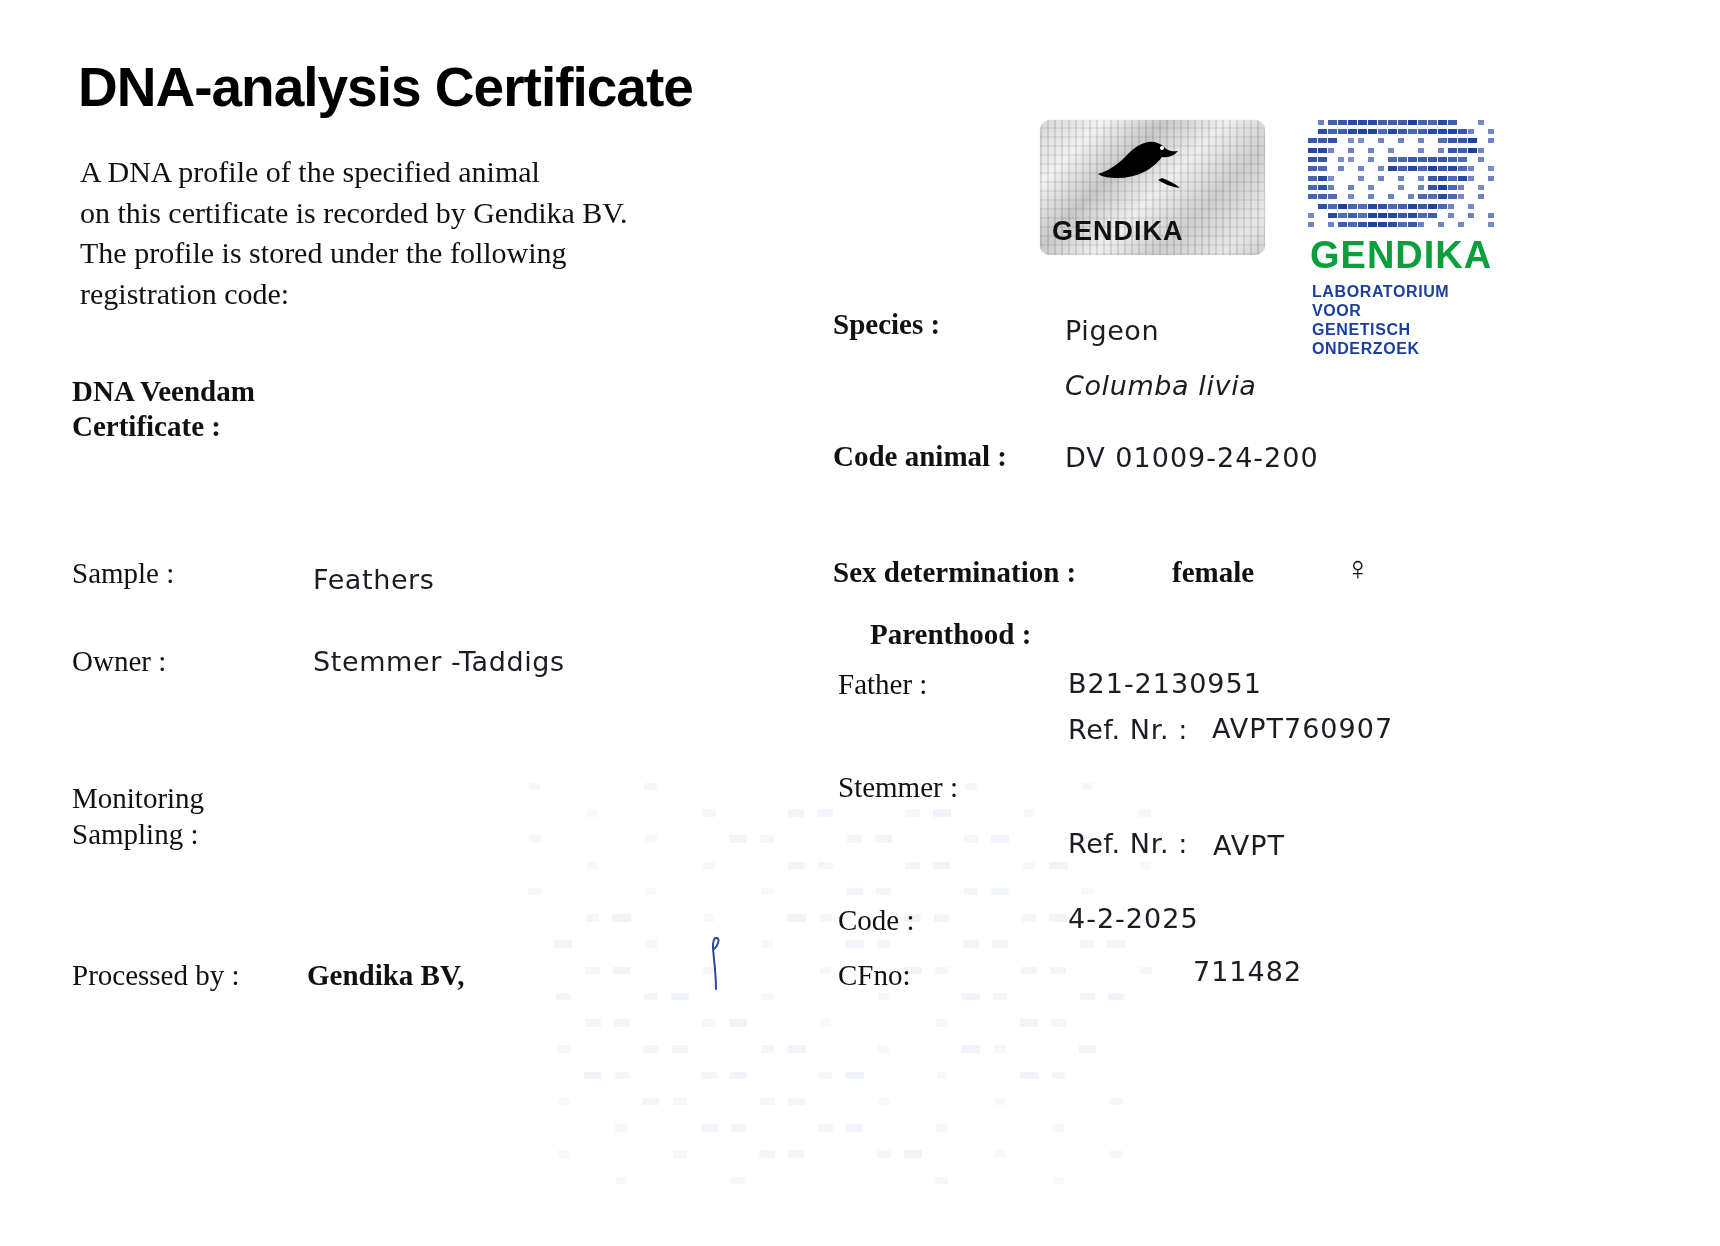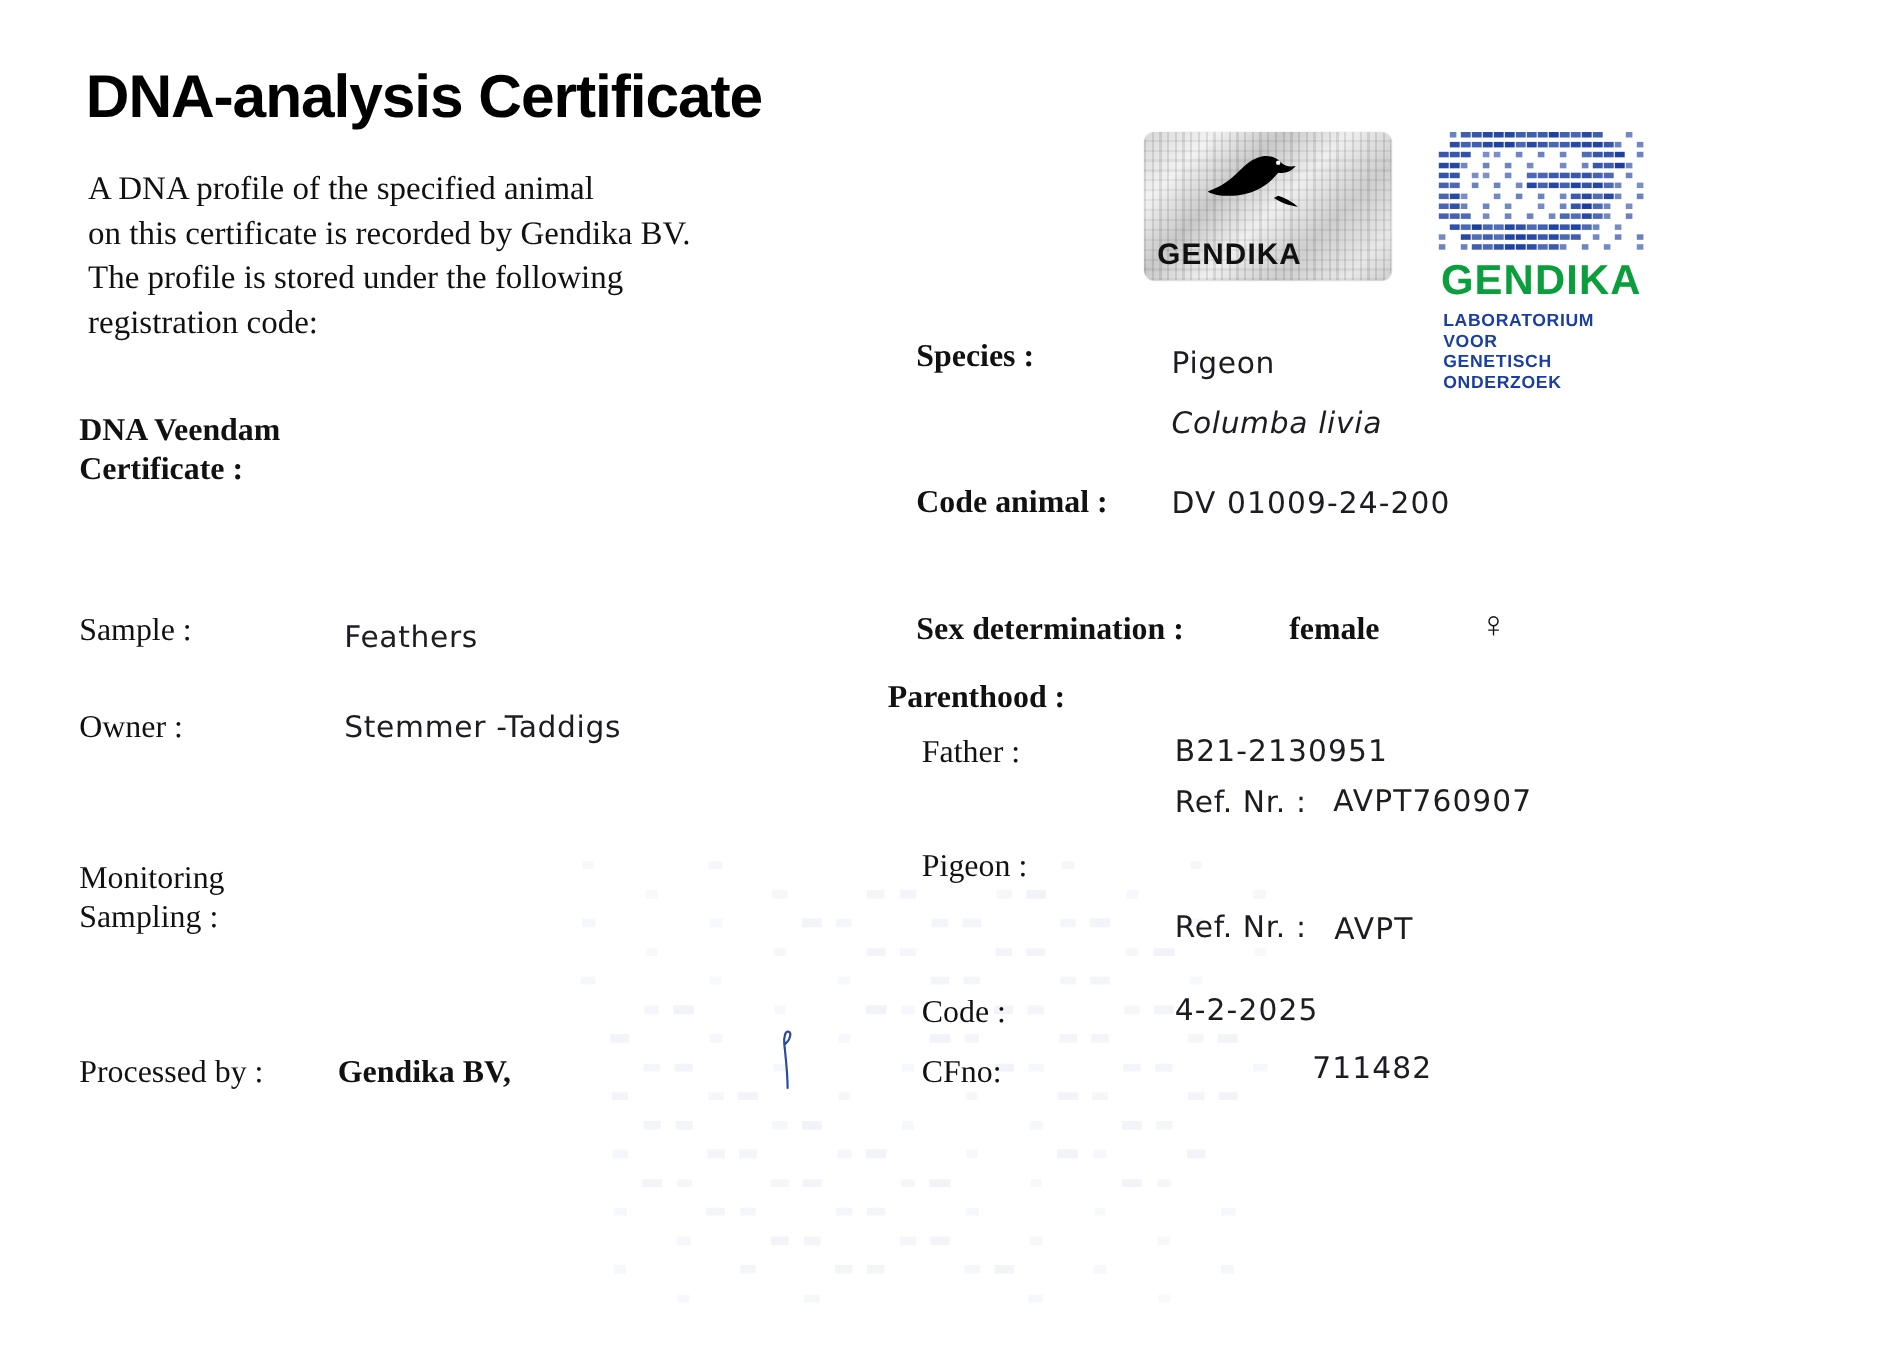--- a/index.html
+++ b/index.html
@@ -107,21 +107,21 @@
   #species-value   { left: 1065px; top: 315px; }
   #species-latin   { left: 1065px; top: 370px; font-style: italic; }
 
   #code-animal-label { left: 833px;  top: 440px; font-weight: bold; }
   #code-animal-value { left: 1065px; top: 442px; letter-spacing: 1px; }
 
   #sex-label  { left: 833px;  top: 556px; font-weight: bold; }
   #sex-value  { left: 1172px; top: 556px; font-weight: bold; font-family:"Liberation Serif", serif; font-size: 29px;}
   #sex-symbol { left: 1345px; top: 550px; font-size: 34px; }
 
-  #parenthood-label { left: 807px; top: 618px; font-weight: bold; }
+  #parenthood-label { left: 870px; top: 618px; font-weight: bold; }
 
   #father-label  { left: 838px;  top: 668px; }
   #father-value  { left: 1068px; top: 668px; letter-spacing: 1px;}
   #father-ref-label { left: 1068px; top: 714px; }
   #father-ref-value { left: 1212px; top: 713px; letter-spacing: 1px;}
 
   #mother-label  { left: 838px;  top: 771px; }
   #mother-ref-label { left: 1068px; top: 828px; }
   #mother-ref-value { left: 1213px; top: 830px; letter-spacing: 1px;}
 
@@ -396,21 +396,21 @@
   <div class="lbl" id="sex-value">female</div>
   <div class="lbl" id="sex-symbol">♀</div>
 
   <div class="lbl" id="parenthood-label">Parenthood :</div>
 
   <div class="lbl" id="father-label">Father :</div>
   <div class="hand" id="father-value">B21-2130951</div>
   <div class="hand" id="father-ref-label">Ref. Nr.  :</div>
   <div class="hand" id="father-ref-value">AVPT760907</div>
 
-  <div class="lbl" id="mother-label">Pigeon :</div>
+  <div class="lbl" id="mother-label">Stemmer :</div>
   <div class="hand" id="mother-ref-label">Ref. Nr.  :</div>
   <div class="hand" id="mother-ref-value">AVPT</div>
 
   <div class="lbl" id="date-label">Code :</div>
   <div class="hand" id="date-value">4-2-2025</div>
 
   <div class="lbl" id="cfno-label">CFno:</div>
   <div class="hand" id="cfno-value">711482</div>
 
   <div class="sticker">

